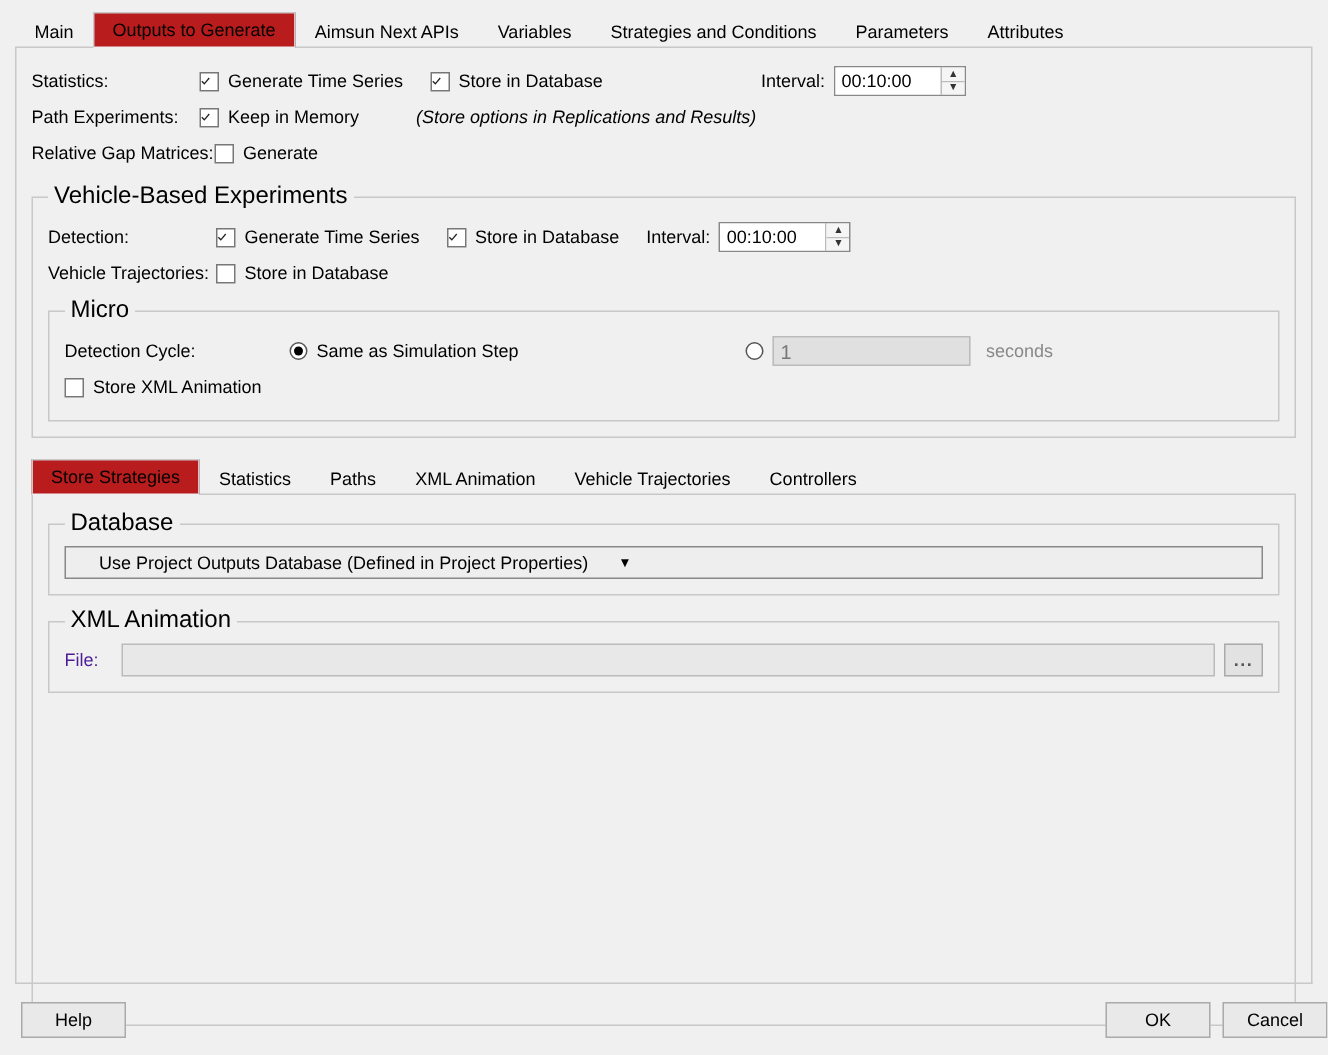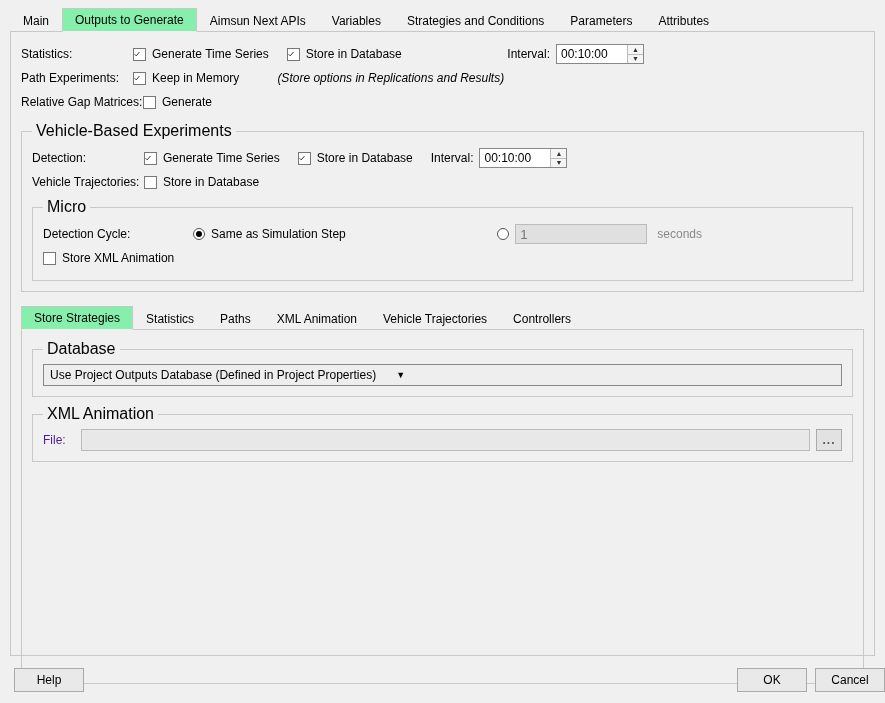--- a/index.html
+++ b/index.html
@@ -33,21 +33,21 @@
     padding: 4px 12px 4px 12px;
     border: 1px solid transparent;
     border-bottom: none;
     color: #000;
     cursor: pointer;
     position: relative;
     bottom: -1px;
     white-space: nowrap;
   }
   .tab.active {
-    background: #86efac;
+    background: #b91c1c;
     border-color: #c8c8c8;
     border-bottom: 1px solid #f0f0f0;
   }
   .tab-panel {
     border: 1px solid #c8c8c8;
     border-top: none;
     padding: 10px 10px 8px 10px;
     background: #f0f0f0;
     height: 624px;
   }
@@ -108,21 +108,21 @@
   .seconds-lbl { margin-left:10px; color:#888; }
   
   .inner-tabwrap { margin-top:14px; }
   .inner-tab-panel {
     border:1px solid #c8c8c8; border-top:none;
     height: 354px; padding:10px;
   }
   .combo {
     width:100%; height:22px; background:#eee; border:1px solid #888;
     display:flex; align-items:center; 
-    padding:0 4px 0 6px; cursor:pointer;gap:20px;
+    padding:0 4px 0 22px; cursor:pointer;gap:20px;
   }
   .combo .caret { font-size:9px; }
   .file-row { display:flex; align-items:center; gap:6px; }
   .file-input {
     flex:1; height:22px; background:#e8e8e8; border:1px solid #bbb;
   }
   .browse-btn {
     width:26px;height:22px;border:1px solid #aaa;background:#e2e2e2;
     display:flex;align-items:center;justify-content:center;cursor:pointer;
     font-weight:bold;color:#555;letter-spacing:1px;

